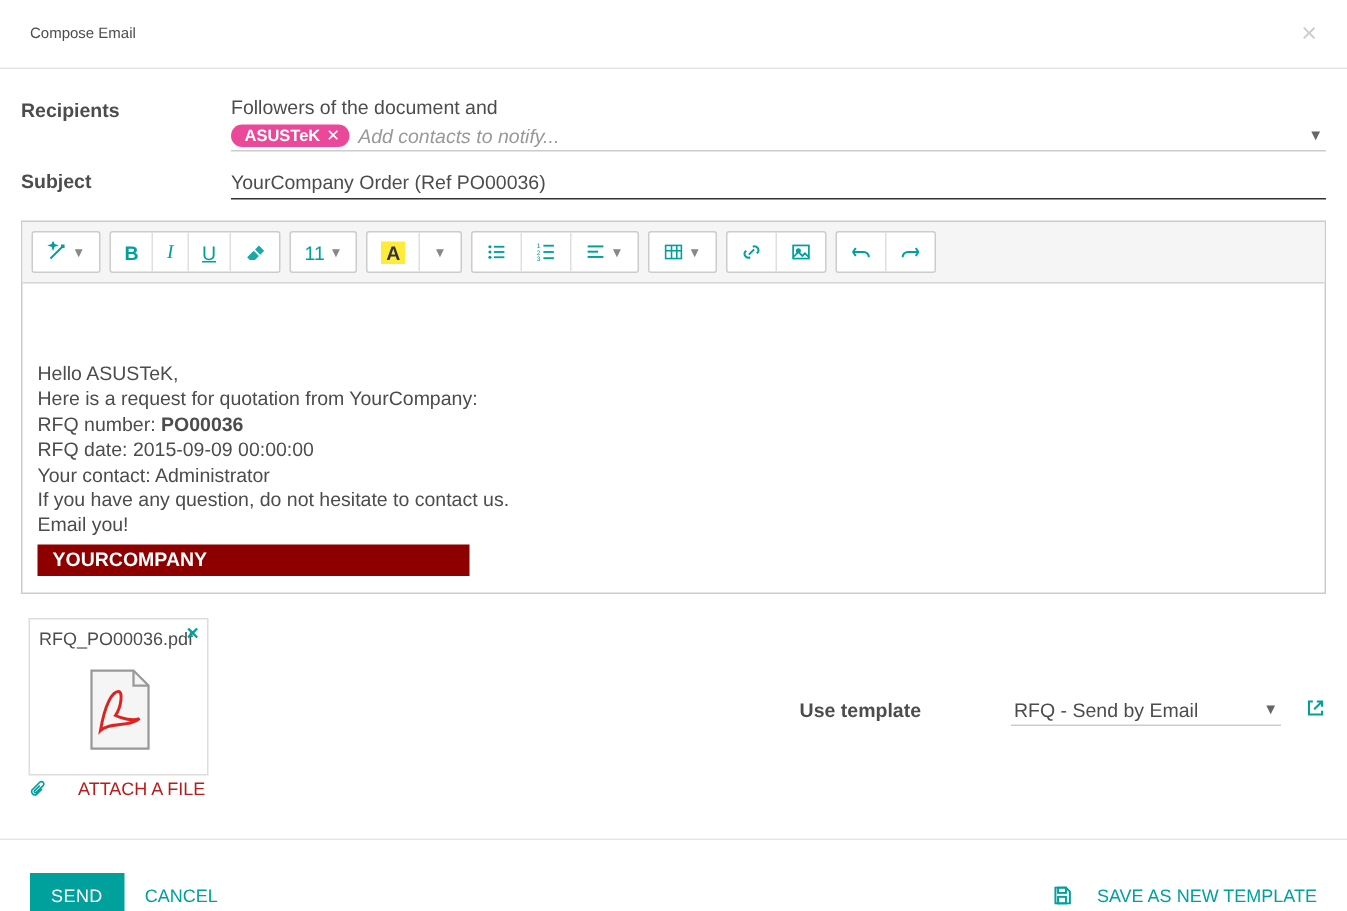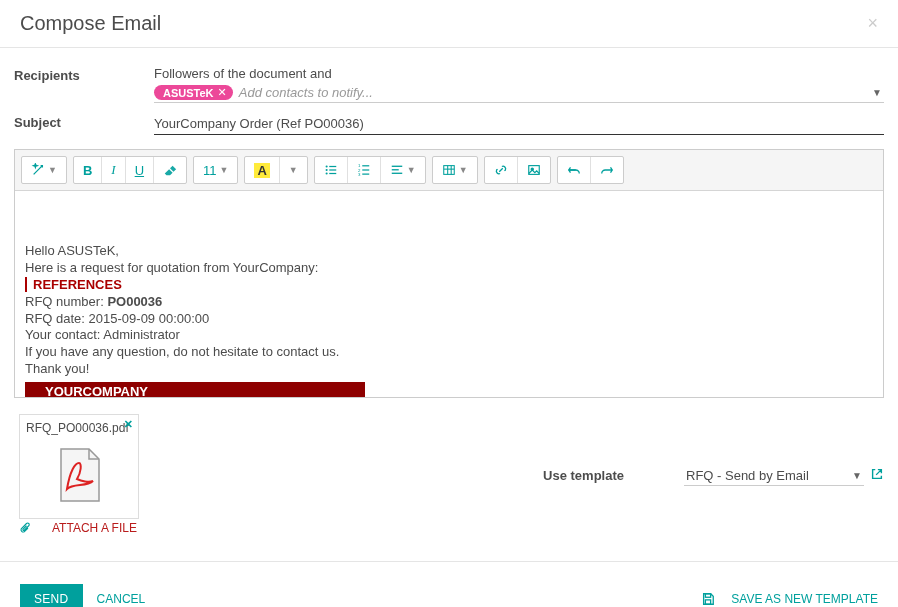--- a/index.html
+++ b/index.html
@@ -1,19 +1,19 @@
 <!DOCTYPE html>
 <html><head>
 <meta charset="utf-8">
 <style>
 * { box-sizing: border-box; margin: 0; padding: 0; }
 body { font-family: Arial, Helvetica, sans-serif; font-size: 13px; color: #4c4c4c; background: #fff; width: 898px; }
 .dialog { width: 898px; }
 .header { padding: 12px 20px; border-bottom: 1px solid #e5e5e5; display: flex; justify-content: space-between; align-items: center; }
-.header-title { font-size: 20px; }
+.header-title { font-size: 10px; }
 .close-x { color: #ccc; font-size: 18px; cursor: pointer; }
 .body { padding: 18px 14px 0 14px; }
 .field-row { display: flex; align-items: flex-start; margin-bottom: 10px; }
 .field-label { width: 140px; font-weight: bold; padding-top: 2px; }
 .field-content { flex: 1; position: relative; }
 .recipients-text { color: #4c4c4c; margin-bottom: 4px; }
 .recipients-line { display: flex; align-items: center; border-bottom: 1px solid #ccc; padding-bottom: 2px; }
 .tag { display: inline-flex; align-items: center; background: #ec4899; color: #fff; border-radius: 10px; padding: 1px 6px 1px 9px; font-size: 11px; font-weight: bold; margin-right: 6px; }
 .tag-x { margin-left: 4px; cursor: pointer; font-weight: normal; font-size: 11px; }
 .contact-placeholder { color: #999; font-style: italic; flex: 1; }
@@ -28,31 +28,31 @@
 .bold { font-weight: bold; }
 .italic { font-style: italic; font-family: Georgia, serif; }
 .underline { text-decoration: underline; }
 .highlight-a { background: #ffeb3b; color: #333; font-weight: bold; padding: 0 3px; }
 .small-caret { font-size: 9px; color: #888; }
 .editor-body { height: 162px; overflow-y: scroll; padding: 8px 10px; font-size: 13px; line-height: 1.3; position: relative; margin-top: 44px; }
 .editor-body p { margin: 0; }
 .ref-bar { margin-left: 22px; color: #a00; font-weight: bold; }
 .ref-bar::before { content: ''; border-left: 2px solid #a00; margin-right: 6px; }
 .indent { margin-left: 6px; }
-.company-bar { background: #8e0000; color: #fff; font-weight: bold; padding: 2px 20px; width: 340px; margin-top: 4px; }
+.company-bar { background: #8e0000; color: #fff; font-weight: bold; padding: 2px 10px; width: 288px; margin-top: 4px; }
 .below-editor { display: flex; padding: 16px 0 8px 5px; gap: 20px; align-items: center; }
 .attach-col { flex: 0 0 auto; }
 .attachment { border: 1px solid #ddd; width: 120px; padding: 6px 6px 10px 6px; text-align: center; position: relative; }
 .attach-name { font-size: 12px; text-align: left; padding-bottom: 6px; }
 .attach-remove { position: absolute; top: 3px; right: 5px; color: #00a09d; font-size: 11px; cursor: pointer; font-weight: bold; }
 .pdf-icon { width: 60px; height: 60px; margin: 4px auto 0 auto; }
 .attach-link { color: #b91c1c; font-size: 12px; margin-top: 2px; display: inline-flex; align-items: center; gap: 21px; cursor: pointer; }
 .template-col { margin-left: auto; display: flex; align-items: center; gap: 60px; }
 .template-label { font-weight: bold; }
-.template-select { display: inline-flex; align-items: center; gap: 6px; }
+.template-select { display: inline-flex; align-items: center; gap: 16px; }
 .template-value { border-bottom: 1px solid #ccc; padding: 2px 20px 2px 2px; min-width: 180px; position: relative; }
 .template-value .caret-down { bottom: 4px; }
 .ext-link { color: #00a09d; font-size: 14px; }
 .footer { border-top: 1px solid #e5e5e5; padding: 22px 20px; display: flex; align-items: center; margin-top: 16px; }
 .btn-primary { background: #00a09d; color: #fff; border: none; padding: 8px 14px; font-size: 12px; cursor: pointer; letter-spacing: 0.3px; }
 .btn-link { background: none; border: none; color: #00a09d; padding: 8px 14px; font-size: 12px; cursor: pointer; }
 .footer-right { margin-left: auto; display: flex; align-items: center; gap: 16px; color: #00a09d; font-size: 12px; cursor: pointer; }
 .floppy-icon { width: 14px; height: 14px; }
 </style>
 </head>
@@ -187,26 +187,25 @@
             <svg viewBox="0 0 16 16" fill="none" stroke="#00a09d" stroke-width="1.5">
                 <path d="M12 5l2 3-2 3M14 8H6a4 4 0 00-4 4"></path>
               </svg>
           </span>
         </div>
       </div>
 
       <div class="editor-body">
         <p>Hello ASUSTeK,</p>
         <p>Here is a request for quotation from YourCompany:</p>
-        <p class="ref-bar">REFERENCES</p>
         <p class="indent"><span>RFQ number:</span> <b>PO00036</b></p>
         <p class="indent"><span>RFQ date:</span> <span>2015-09-09 00:00:00</span></p>
         <p class="indent"><span>Your contact:</span> <span>Administrator</span></p>
         <p>If you have any question, do not hesitate to contact us.</p>
-        <p>Thank you!</p>
+        <p>Email you!</p>
         <div class="company-bar">YOURCOMPANY</div>
 
       </div>
     </div>
 
     <div class="below-editor">
       <div class="attach-col">
         <div class="attachment">
           <div class="attach-name">RFQ_PO00036.pdf</div>
           <span class="attach-remove">✕</span>

